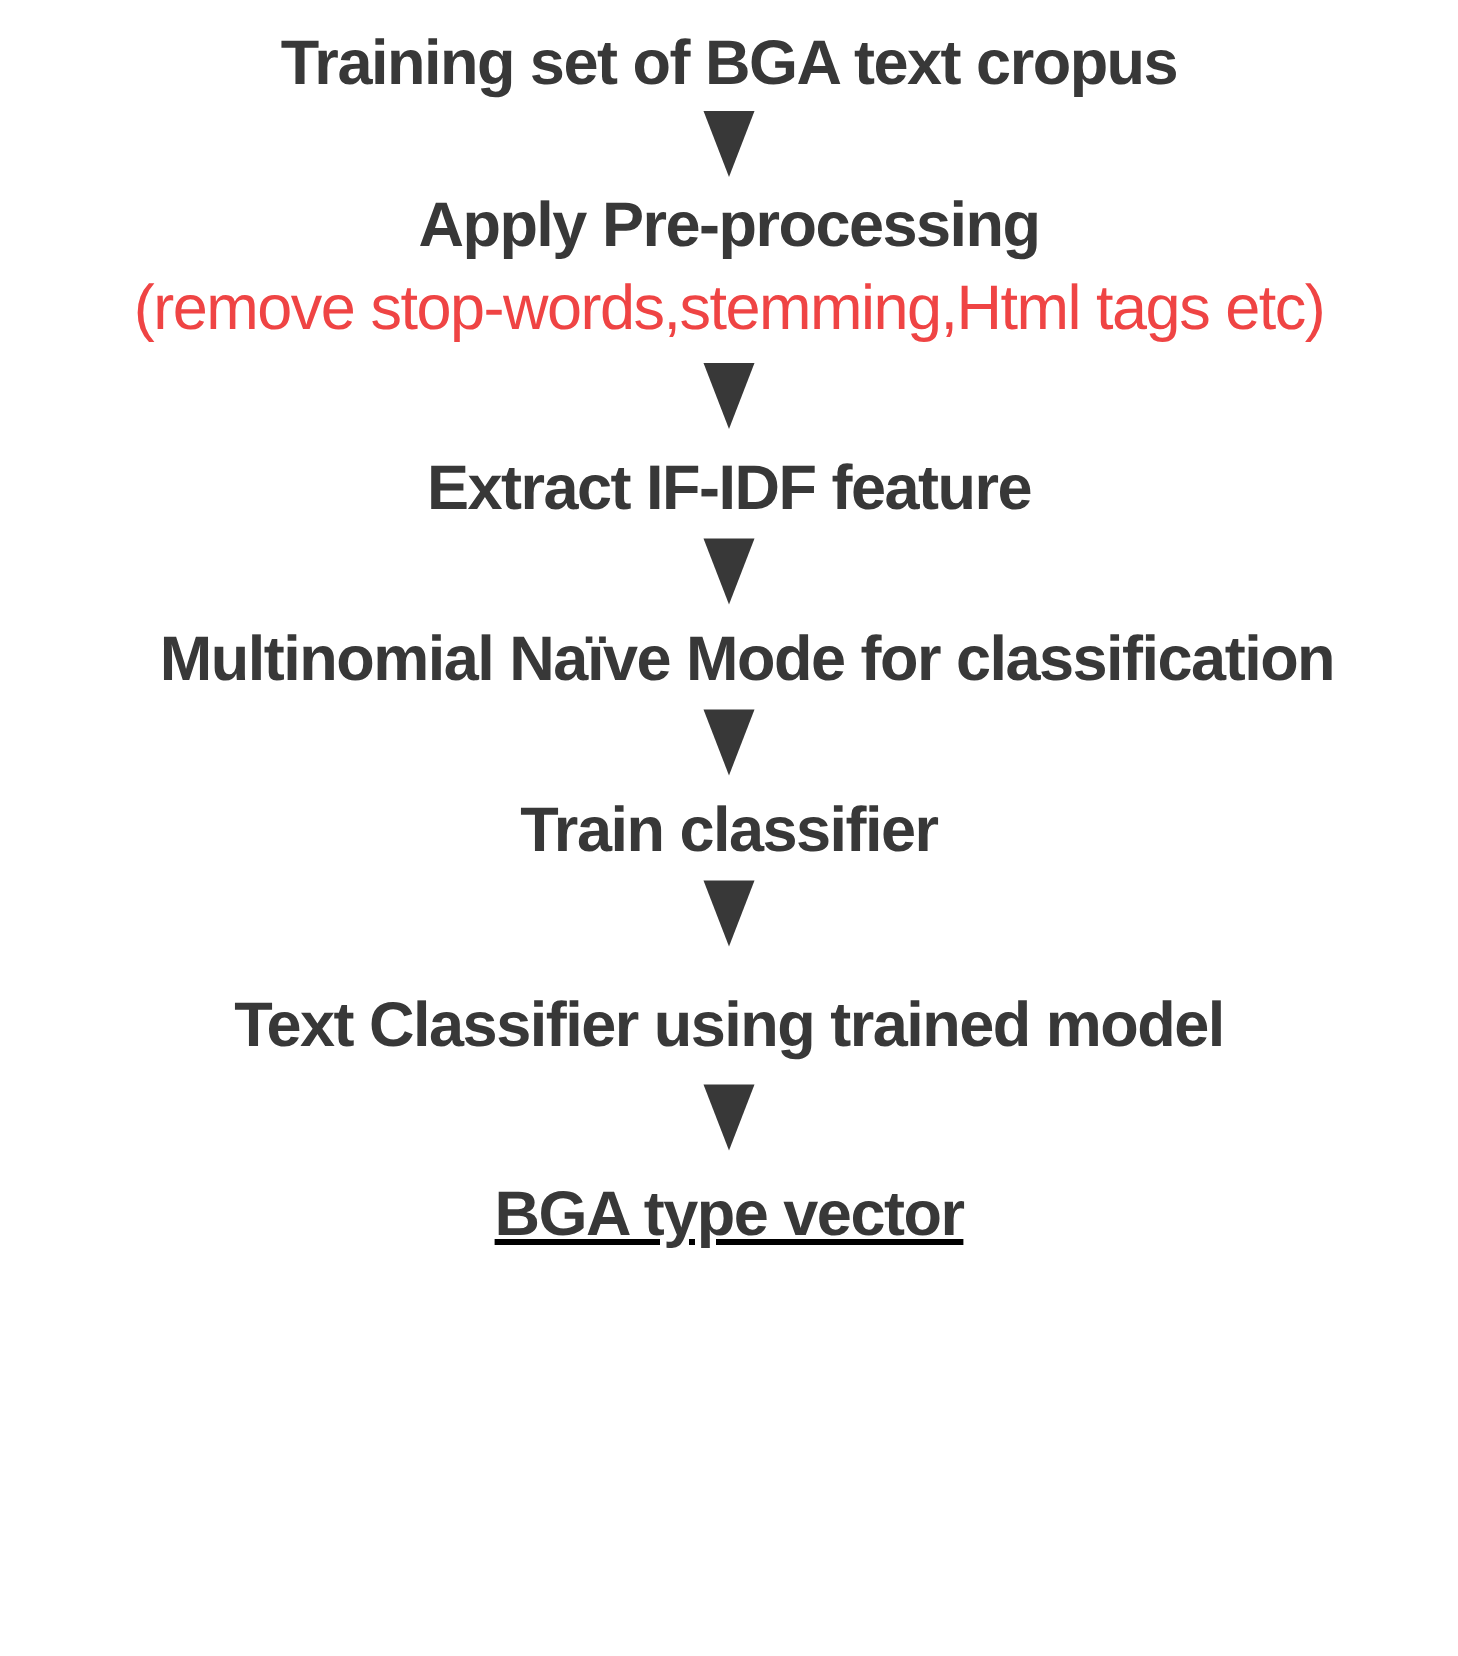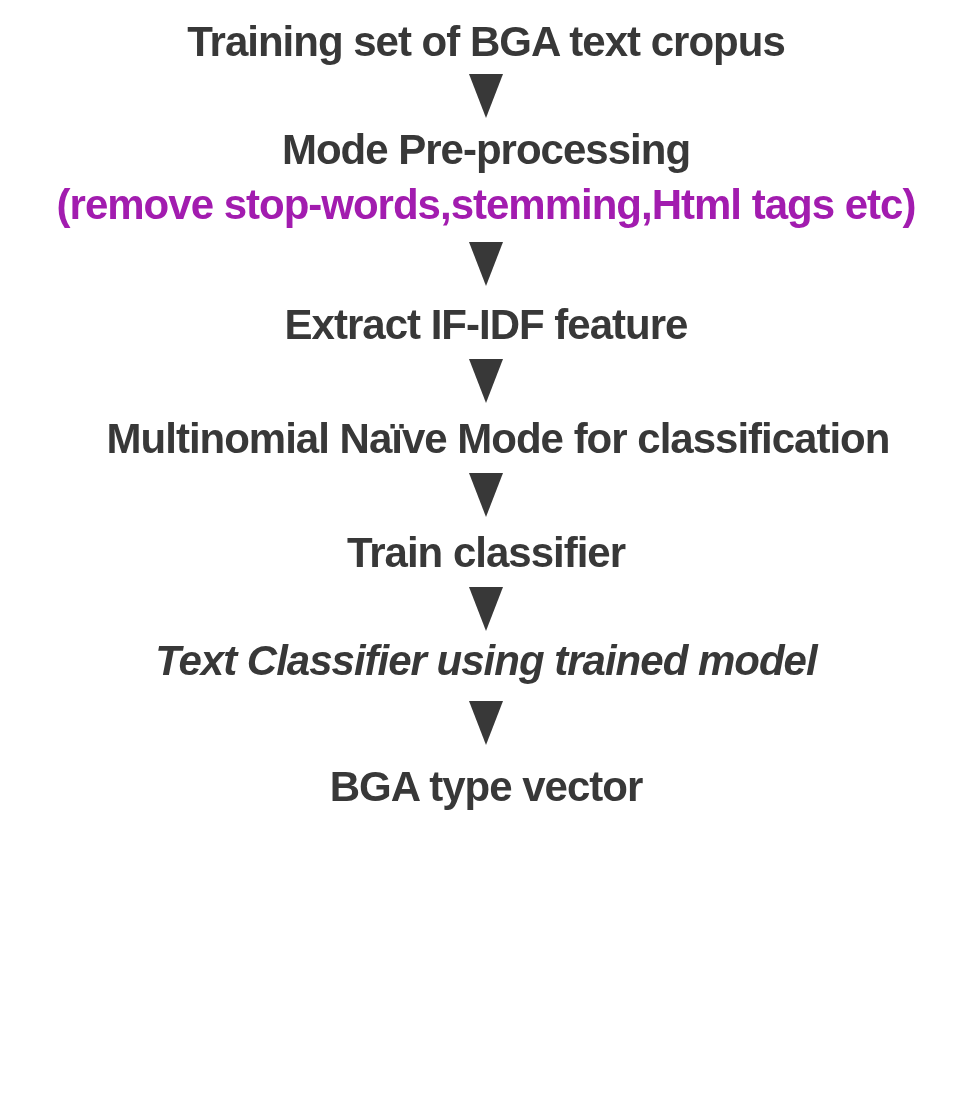--- a/index.html
+++ b/index.html
@@ -31,23 +31,23 @@
   }
   .step-label {
     font-size: 42px;
     font-weight: 700;
     letter-spacing: -1px;
     color: #383838;
     line-height: 56px;
   }
   .step-sublabel {
     font-size: 42px;
-    font-weight: 700;
+    font-weight: 400;
     letter-spacing: -1px;
-    color: #a21caf;
+    color: #ef4444;
     line-height: 54px;
   }
   
   .arrow {
     display: flex;
     flex-direction: column;
     align-items: center;
   }
   .arrow .stem {
     width: 5px;
@@ -65,40 +65,40 @@
   
   .arrow-1 { height: 78px;  margin-top: 6px;  }
   .step-2  { margin-top: 4px; }
   .arrow-2 { height: 86px;  margin-top: 12px; }
   .step-3  { margin-top: 11px; }
   .arrow-3 { height: 98px;  margin-top: 8px;  }
   .step-4  { margin-top: 8px; margin-left: 24px; }
   .arrow-4 { height: 100px; margin-top: 8px;  }
   .step-5  { margin-top: 8px; justify-content: center; }
   .arrow-5 { height: 84px;  margin-top: 8px;  }
-  .step-6  { margin-top: 2px; font-style: italic; }
+  .step-6  { margin-top: 24px; }
   .arrow-6 { height: 80px;  margin-top: 14px; }
-  .step-7  { margin-top: 14px; }
+  .step-7  { margin-top: 14px; text-decoration: underline; }
 </style>
 </head>
 <body>
 
 <div class="flow">
 
   <div class="step step-1">
     <div class="step-label">Training set of BGA text cropus</div>
   </div>
 
   <div class="arrow arrow-1">
     <div class="stem"></div>
     <div class="head"></div>
   </div>
 
   <div class="step step-2">
-    <div class="step-label">Mode Pre-processing</div>
+    <div class="step-label">Apply Pre-processing</div>
     <div class="step-sublabel">(remove stop-words,stemming,Html tags etc)</div>
   </div>
 
   <div class="arrow arrow-2">
     <div class="stem"></div>
     <div class="head"></div>
   </div>
 
   <div class="step step-3">
     <div class="step-label">Extract IF-IDF feature</div>

